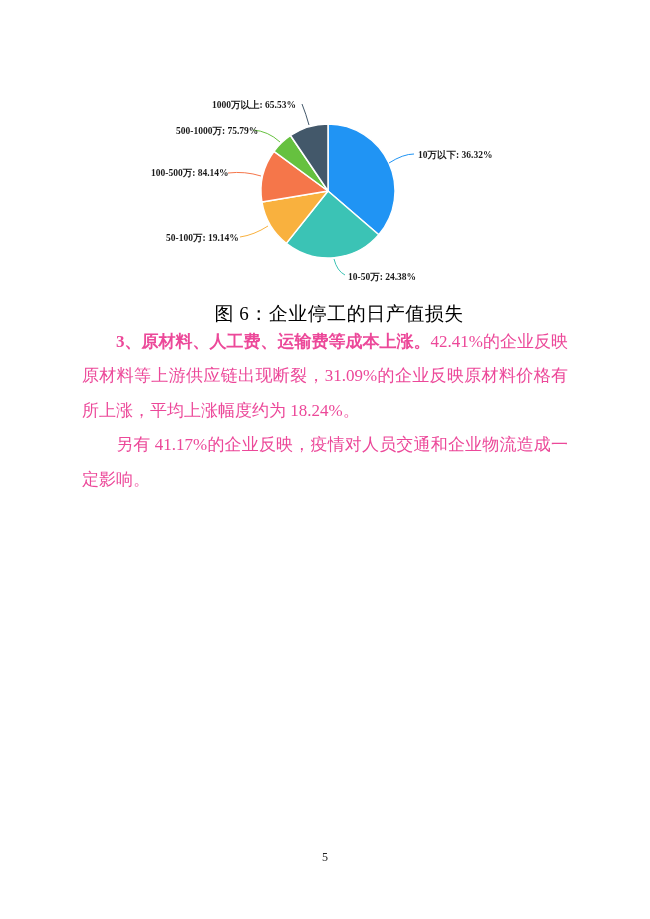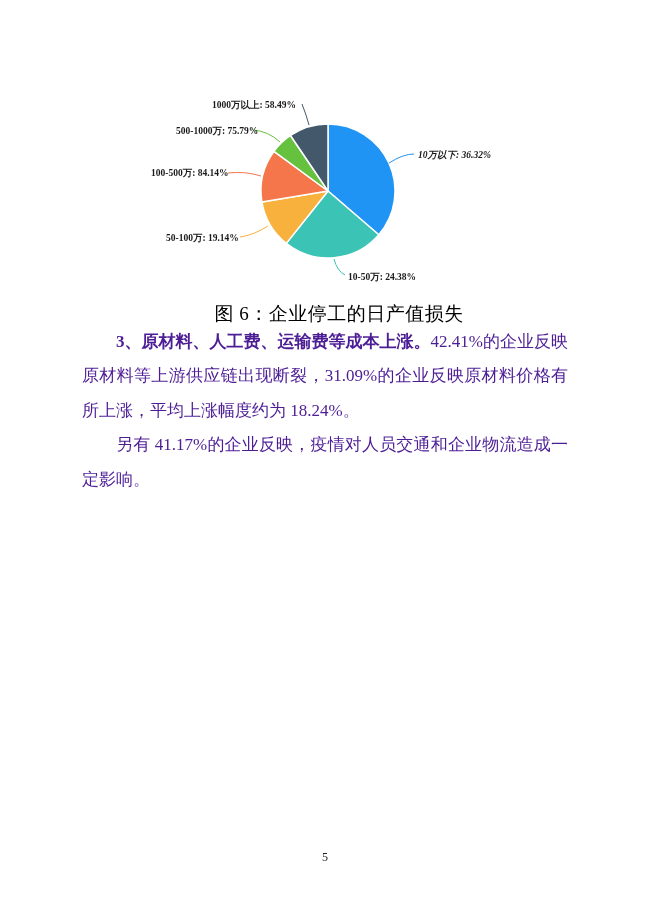--- a/index.html
+++ b/index.html
@@ -31,21 +31,21 @@
     color:#000;
     padding-left:14px;
   }
   .body-text{
     position:absolute;
     left:82px;top:325px;width:486px;
     font-size:17px;
     line-height:34.4px;
     text-align:justify;
     text-justify:inter-ideograph;
-    color:#4c1d95;
+    color:#ec4899;
   }
   .body-text p{margin:0;text-indent:2em;}
   .bold-run{font-weight:bold;}
   .page-number{
     position:absolute;
     left:0;top:850px;width:650px;
     text-align:center;
     font-size:12px;
     color:#222;
   }
@@ -64,26 +64,26 @@
         <path d="M328,191 L274.0,151.3 A67,67 0 0 1 290.5,135.5 Z" fill="#66C13F" stroke="#ffffff" stroke-width="1.5" stroke-linejoin="round"></path>
         <path d="M328,191 L290.5,135.5 A67,67 0 0 1 328.0,124.0 Z" fill="#43586A" stroke="#ffffff" stroke-width="1.5" stroke-linejoin="round"></path>
         <path d="M389,163 Q403,154 414,154" fill="none" stroke="#2094F4" stroke-width="1"></path>
         <path d="M334,259 Q337,271 345,275" fill="none" stroke="#3BC3B5" stroke-width="1"></path>
         <path d="M240,237 Q254,235 268,226" fill="none" stroke="#F9B13E" stroke-width="1"></path>
         <path d="M228,173 Q245,171 261,176" fill="none" stroke="#F5764A" stroke-width="1"></path>
         <path d="M253,130 Q268,131 280,142" fill="none" stroke="#66C13F" stroke-width="1"></path>
         <path d="M302,104 Q306,114 309,125" fill="none" stroke="#43586A" stroke-width="1"></path>
       </svg>
     <div id="chart-labels">
-        <div class="pie-label" style="left: 418px; top: 149px; font-style: italic;">10万以下: 36.32%</div>
+        <div class="pie-label" style="left: 418px; top: 149px;">10万以下: 36.32%</div>
         <div class="pie-label" style="left: 348px; top: 271px; text-align: right;">10-50万: 24.38%</div>
         <div class="pie-label" style="left: 166px; top: 232px;">50-100万: 19.14%</div>
         <div class="pie-label" style="left: 151px; top: 167px;">100-500万: 84.14%</div>
         <div class="pie-label" style="left: 176px; top: 125px;">500-1000万: 75.79%</div>
-        <div class="pie-label" style="left: 212px; top: 99px;">1000万以上: 58.49%</div>
+        <div class="pie-label" style="left: 212px; top: 99px;">1000万以上: 65.53%</div>
       </div>
   </div>
 
   <div class="figure-caption">图 6：企业停工的日产值损失</div>
 
   <div class="body-text">
     <p><span class="bold-run">3、原材料、人工费、运输费等成本上涨。</span><span>42.41%的企业反映原材料等上游供应链出现断裂，31.09%的企业反映原材料价格有所上涨，平均上涨幅度约为 18.24%。</span></p>
     <p>另有 41.17%的企业反映，疫情对人员交通和企业物流造成一定影响。</p>
   </div>
 

